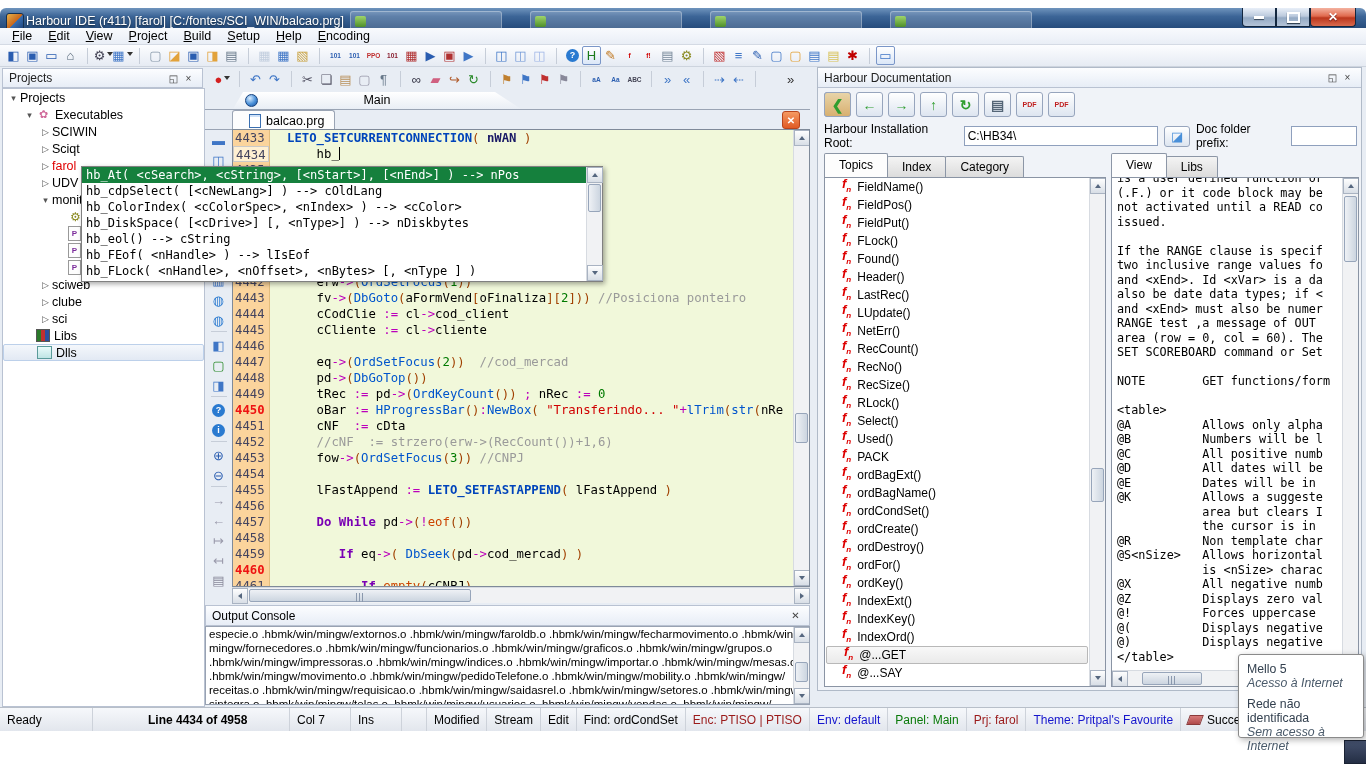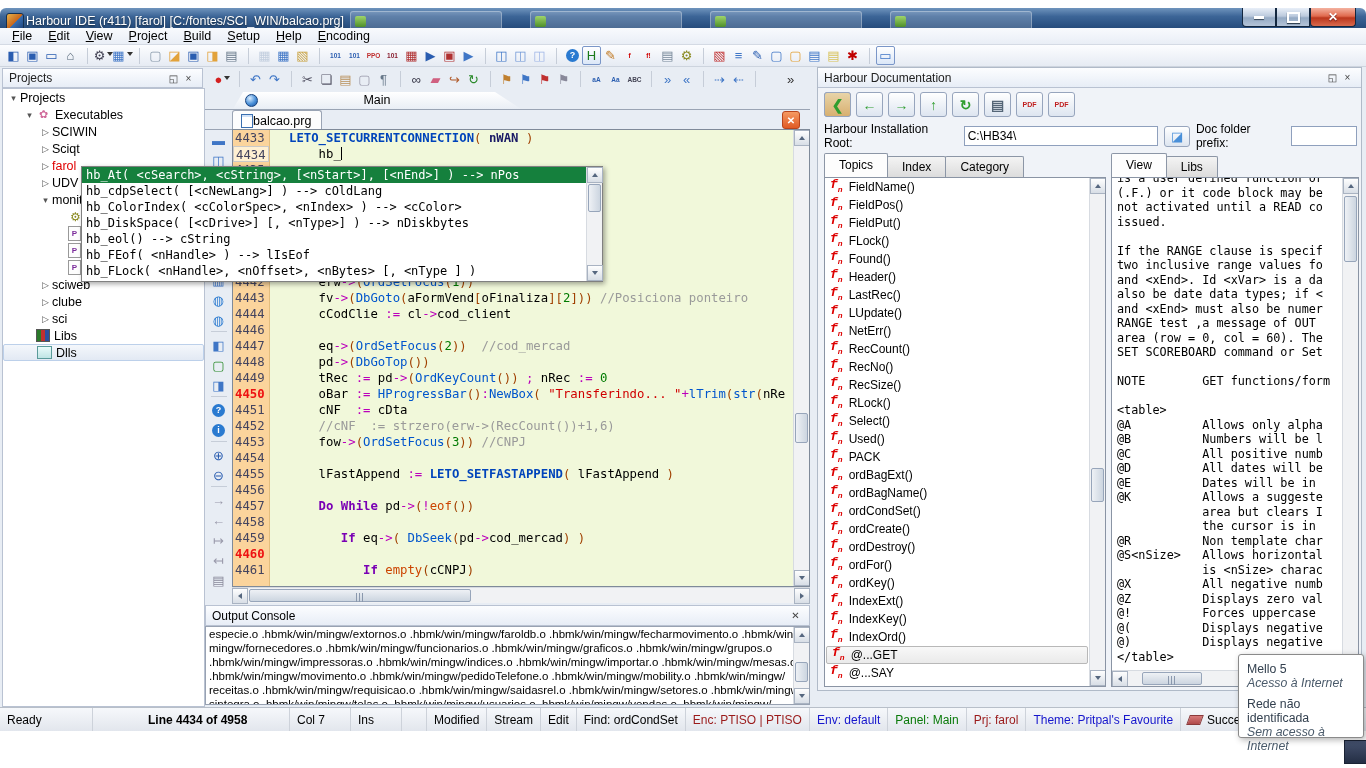--- a/index.html
+++ b/index.html
@@ -56,36 +56,36 @@
   .center{position:absolute;left:205px;top:0;width:605px;height:640px;}
   .edtbar{position:absolute;left:0;top:0;width:605px;height:24px;display:flex;align-items:center;padding-left:8px;box-sizing:border-box;}
   .edtbar .last{margin-left:auto;margin-right:10px;}
   .tabbar{position:absolute;left:0;top:24px;width:605px;height:18px;border-bottom:1px solid #9aa4b4;}
   .maintab{position:absolute;left:28px;top:1px;width:288px;height:17px;
     clip-path:polygon(0 100%,10px 0,calc(100% - 26px) 0,100% 100%);
     background:linear-gradient(#ffffff,#e9eef5);text-align:center;line-height:17px;font-size:12.5px;}
   .sphere{position:absolute;left:40px;top:3px;width:13px;height:13px;border-radius:50%;
     background:radial-gradient(circle at 35% 30%,#d8ecff,#4a90d8 55%,#1a4f9c);border:1px solid #16427e;box-sizing:border-box;}
   .filetabs{position:absolute;left:0;top:42px;width:605px;height:20px;border-bottom:1px solid #9aa4b4;}
-  .filetab{position:absolute;left:27px;top:1px;height:19px;padding:0 10px 0 8px;display:flex;align-items:center;
+  .filetab{position:absolute;left:27px;top:1px;height:19px;padding:0 10px 0 16px;display:flex;align-items:center;gap:5px;
     background:#fdfdfd;border:1px solid #9aa4b4;border-bottom:none;border-radius:3px 3px 0 0;font-size:12.5px;}
   .fticon{width:10px;height:12px;background:#fff;border:1px solid #3a6fb0;box-shadow:inset 0 2px 0 #d0e2f8;}
   .closex{position:absolute;right:10px;top:2px;width:16px;height:16px;border-radius:3px;border:1px solid #b8451c;
     background:linear-gradient(#f59a62,#e05a24);color:#fff;font-size:10px;font-weight:bold;display:flex;align-items:center;justify-content:center;}
   .sidestrip{position:absolute;left:0;top:62px;width:27px;height:458px;display:flex;flex-direction:column;align-items:center;padding-top:2px;box-sizing:border-box;}
   .sidestrip .tbico{margin-bottom:1px;}
   .vsep{width:16px;height:5px;border-bottom:1px solid #c6cdd8;margin-bottom:4px;}
   .edframe{position:absolute;left:27px;top:62px;width:578px;height:458px;border:1px solid #7f8a99;box-sizing:border-box;background:#f1f8da;overflow:hidden;}
   .gutbg{position:absolute;left:0;top:0;bottom:0;width:36px;background:#fbd49c;border-right:1px solid #e3bd7e;}
   .codelines{position:absolute;left:0;top:0;right:16px;}
   .cl{height:16px;display:flex;white-space:pre;font-family:"DejaVu Sans Mono",monospace;font-size:12.3px;line-height:16px;}
   .gut{width:36px;flex:none;color:#44445f;padding-left:2px;box-sizing:border-box;}
   .gut.red{color:#ee1111;font-weight:bold;}
   .gut.cur{background:#fff0d2;border:1px solid #c9c9c9;box-sizing:border-box;}
-  .ctx{padding-left:20px;}
+  .ctx{padding-left:2px;margin-left:16px;}
   .tk-pl{color:#000;} .tk-kw{color:#7a00b4;font-weight:bold;} .tk-fn{color:#0055cc;}
   .tk-bf{color:#0044bb;font-weight:bold;} .tk-idb{color:#1a1a66;font-weight:bold;}
   .tk-op{color:#bb00bb;} .tk-br{color:#a04000;} .tk-nu{color:#007a00;} .tk-st{color:#d00000;}
   .tk-cm{color:#9a9a9a;} .tk-ef{color:#cc4400;}
   .caret{display:inline-block;width:1px;height:13px;background:#000;vertical-align:-2px;}
   
   .popup{position:absolute;left:286px;top:166px;width:522px;height:116px;background:#fff;border:1px solid #808080;
     box-shadow:2px 2px 5px rgba(0,0,0,.35);z-index:50;box-sizing:border-box;}
   .poprows{position:absolute;left:0;top:0;right:16px;bottom:0;overflow:hidden;}
   .poprow{height:16px;line-height:16px;font-family:"DejaVu Sans Mono",monospace;font-size:12px;white-space:pre;padding-left:4px;}
@@ -120,21 +120,21 @@
   .folderbtn{width:26px;height:21px;border:1px solid #97a5bd;border-radius:3px;background:linear-gradient(#fff,#dde5f0);
     display:flex;align-items:center;justify-content:center;color:#4a90d9;font-size:13px;box-sizing:border-box;}
   .tabs{position:absolute;height:24px;display:flex;align-items:flex-end;}
   .tab{height:20px;line-height:20px;padding:0 14px;background:linear-gradient(#f4f4f4,#dcdcdc);border:1px solid #8c96a6;border-bottom:none;
     border-radius:2px 2px 0 0;margin-right:-1px;font-size:12px;}
   .tab.active{height:23px;line-height:23px;background:#fdfdfd;position:relative;z-index:2;}
   .doclist{position:absolute;left:6px;top:109px;width:282px;height:510px;background:#fff;border:1px solid #8a94a4;box-sizing:border-box;overflow:hidden;}
   .dlrows{position:absolute;left:0;top:0;right:16px;bottom:0;}
   .dlrow{height:18px;display:flex;align-items:center;gap:6px;padding-left:5px;font-size:12px;white-space:nowrap;}
   .dlrow.sel{background:linear-gradient(#f8f8f8,#eaeaea);border:1px solid #b8b8b8;border-radius:2px;box-sizing:border-box;margin:0 1px;}
-  .fnico{font-family:Liberation Mono, monospace;font-style:italic;font-weight:bold;color:#dd0000;font-size:13px;line-height:12px;flex:none;}
+  .fnico{font-family:Liberation Sans, sans-serif;font-style:italic;font-weight:bold;color:#dd0000;font-size:13px;line-height:12px;flex:none;margin-left:12px;}
   .fnico sub{font-size:8px;}
   .docview{position:absolute;left:293px;top:109px;width:248px;height:510px;background:#fff;border:1px solid #8a94a4;box-sizing:border-box;overflow:hidden;}
   .dvlines{position:absolute;left:5px;top:0;right:17px;bottom:17px;overflow:hidden;}
   .dvl{height:14.5px;line-height:14.5px;font-family:"DejaVu Sans Mono",monospace;font-size:11.8px;white-space:pre;}
   
   .statusbar{position:absolute;left:0;top:707px;width:1366px;height:24px;display:flex;align-items:stretch;
     background:linear-gradient(#f6f8fb,#e2e6ed);border-top:1px solid #b8bfc9;box-sizing:border-box;font-size:12px;}
   .seg{display:flex;align-items:center;padding:0 7px;border-right:1px solid #cdd2da;white-space:nowrap;}
   .seg.bold{font-weight:bold;margin-left:48px;}
   .seg.maroon{color:#9a1a1a;} .seg.blue{color:#1515cc;} .seg.green{color:#0a7a0a;}
@@ -590,20 +590,21 @@
             <div class="cl"><span class="gut">4435</span><span class="ctx"></span></div>
             <div class="cl"><span class="gut">4436</span><span class="ctx"></span></div>
             <div class="cl"><span class="gut">4437</span><span class="ctx"></span></div>
             <div class="cl"><span class="gut">4438</span><span class="ctx"></span></div>
             <div class="cl"><span class="gut">4439</span><span class="ctx"></span></div>
             <div class="cl"><span class="gut red">4440</span><span class="ctx"></span></div>
             <div class="cl"><span class="gut">4441</span><span class="ctx"></span></div>
             <div class="cl"><span class="gut">4442</span><span class="ctx"><span class="tk-pl">    erw</span><span class="tk-op">-&gt;</span><span class="tk-br">(</span><span class="tk-fn">OrdSetFocus</span><span class="tk-br">(</span><span class="tk-nu">1</span><span class="tk-br">))</span></span></div>
             <div class="cl"><span class="gut">4443</span><span class="ctx"><span class="tk-pl">    fv</span><span class="tk-op">-&gt;</span><span class="tk-br">(</span><span class="tk-fn">DbGoto</span><span class="tk-br">(</span><span class="tk-pl">aFormVend</span><span class="tk-br">[</span><span class="tk-pl">oFinaliza</span><span class="tk-br">][</span><span class="tk-nu">2</span><span class="tk-br">]))</span><span class="tk-cm"> //Posiciona ponteiro</span></span></div>
             <div class="cl"><span class="gut">4444</span><span class="ctx"><span class="tk-pl">    cCodClie </span><span class="tk-op">:=</span><span class="tk-pl"> cl</span><span class="tk-op">-&gt;</span><span class="tk-pl">cod_client</span></span></div>
+            <div class="cl"><span class="gut">4445</span><span class="ctx"><span class="tk-pl">    cCliente </span><span class="tk-op">:=</span><span class="tk-pl"> cl</span><span class="tk-op">-&gt;</span><span class="tk-pl">cliente</span></span></div>
             <div class="cl"><span class="gut">4446</span><span class="ctx"></span></div>
             <div class="cl"><span class="gut">4447</span><span class="ctx"><span class="tk-pl">    eq</span><span class="tk-op">-&gt;</span><span class="tk-br">(</span><span class="tk-fn">OrdSetFocus</span><span class="tk-br">(</span><span class="tk-nu">2</span><span class="tk-br">))</span><span class="tk-cm">  //cod_mercad</span></span></div>
             <div class="cl"><span class="gut">4448</span><span class="ctx"><span class="tk-pl">    pd</span><span class="tk-op">-&gt;</span><span class="tk-br">(</span><span class="tk-fn">DbGoTop</span><span class="tk-br">())</span></span></div>
             <div class="cl"><span class="gut">4449</span><span class="ctx"><span class="tk-pl">    tRec </span><span class="tk-op">:=</span><span class="tk-pl"> pd</span><span class="tk-op">-&gt;</span><span class="tk-br">(</span><span class="tk-fn">OrdKeyCount</span><span class="tk-br">())</span><span class="tk-pl"> </span><span class="tk-op">;</span><span class="tk-pl"> nRec </span><span class="tk-op">:=</span><span class="tk-pl"> </span><span class="tk-nu">0</span></span></div>
             <div class="cl"><span class="gut red">4450</span><span class="ctx"><span class="tk-pl">    oBar </span><span class="tk-op">:=</span><span class="tk-pl"> </span><span class="tk-fn">HProgressBar</span><span class="tk-br">()</span><span class="tk-op">:</span><span class="tk-fn">NewBox</span><span class="tk-br">( </span><span class="tk-st">"Transferindo... "</span><span class="tk-op">+</span><span class="tk-fn">lTrim</span><span class="tk-br">(</span><span class="tk-fn">str</span><span class="tk-br">(</span><span class="tk-pl">nRe</span></span></div>
             <div class="cl"><span class="gut">4451</span><span class="ctx"><span class="tk-pl">    cNF  </span><span class="tk-op">:=</span><span class="tk-pl"> cDta</span></span></div>
             <div class="cl"><span class="gut">4452</span><span class="ctx"><span class="tk-cm">    //cNF  := strzero(erw-&gt;(RecCount())+1,6)</span></span></div>
             <div class="cl"><span class="gut">4453</span><span class="ctx"><span class="tk-pl">    fow</span><span class="tk-op">-&gt;</span><span class="tk-br">(</span><span class="tk-fn">OrdSetFocus</span><span class="tk-br">(</span><span class="tk-nu">3</span><span class="tk-br">))</span><span class="tk-cm"> //CNPJ</span></span></div>
             <div class="cl"><span class="gut">4454</span><span class="ctx"></span></div>
             <div class="cl"><span class="gut">4455</span><span class="ctx"><span class="tk-pl">    lFastAppend </span><span class="tk-op">:=</span><span class="tk-pl"> </span><span class="tk-bf">LETO_SETFASTAPPEND</span><span class="tk-br">( </span><span class="tk-pl">lFastAppend</span><span class="tk-br"> )</span></span></div>

